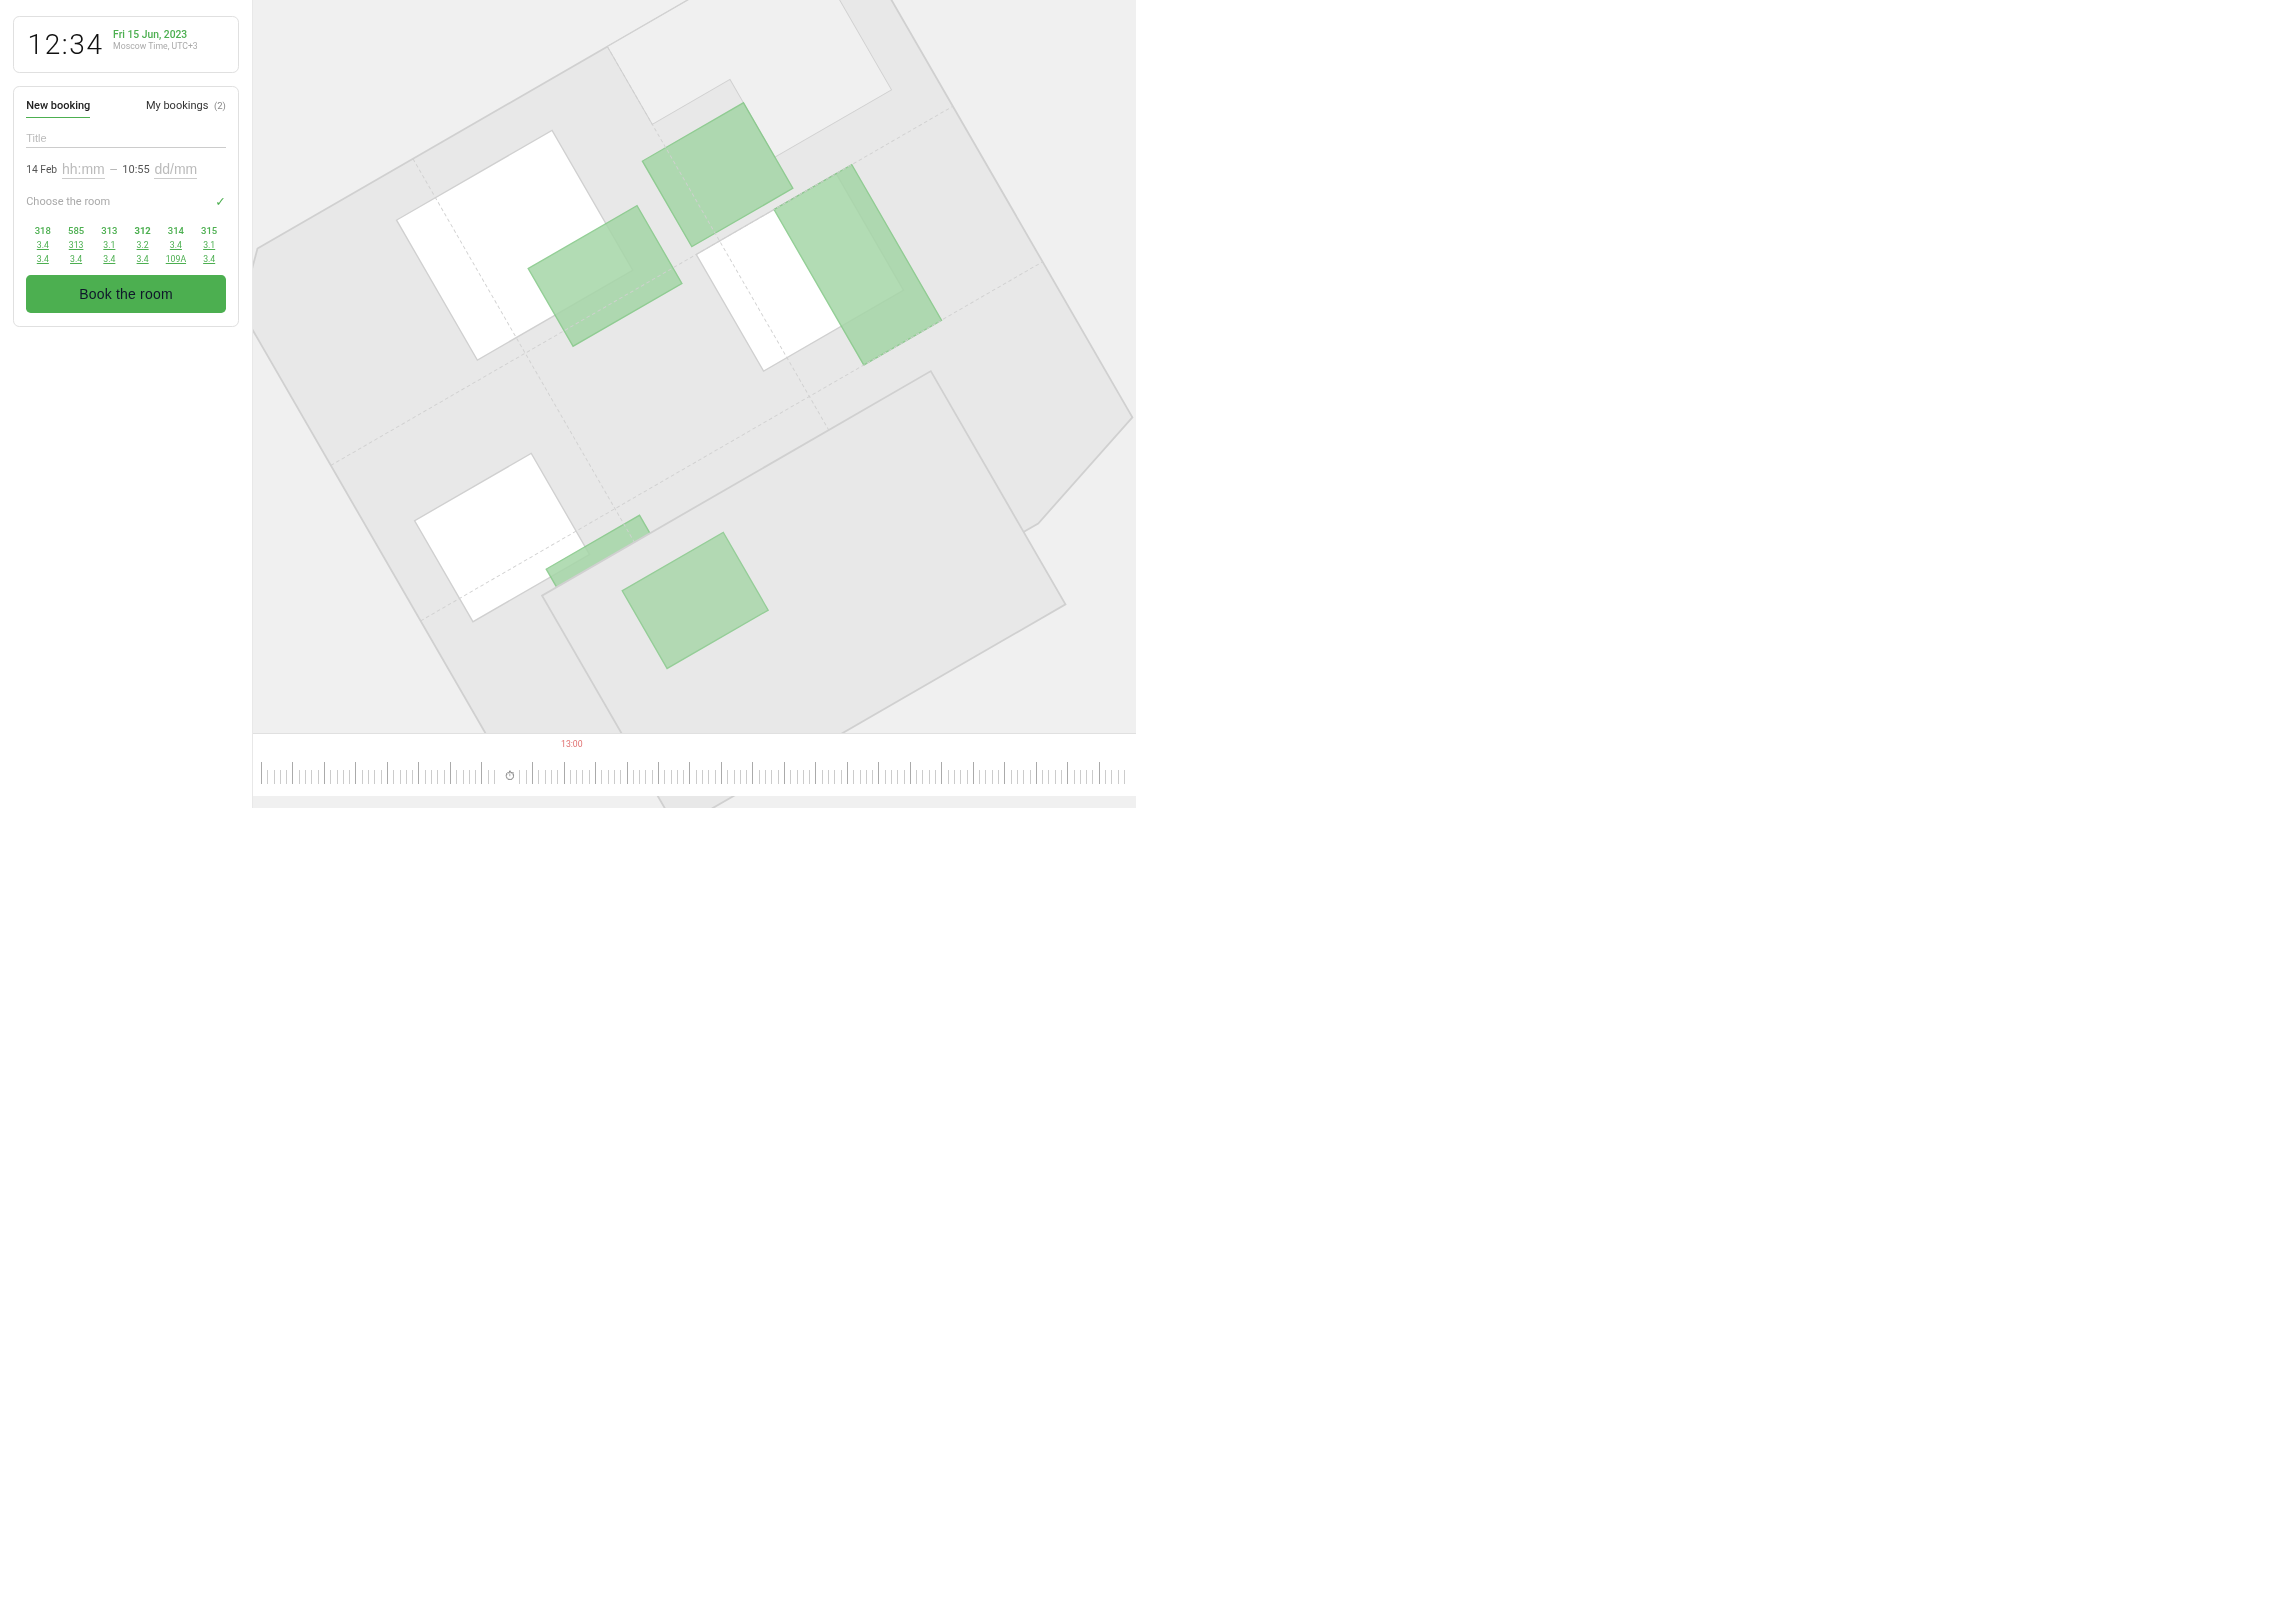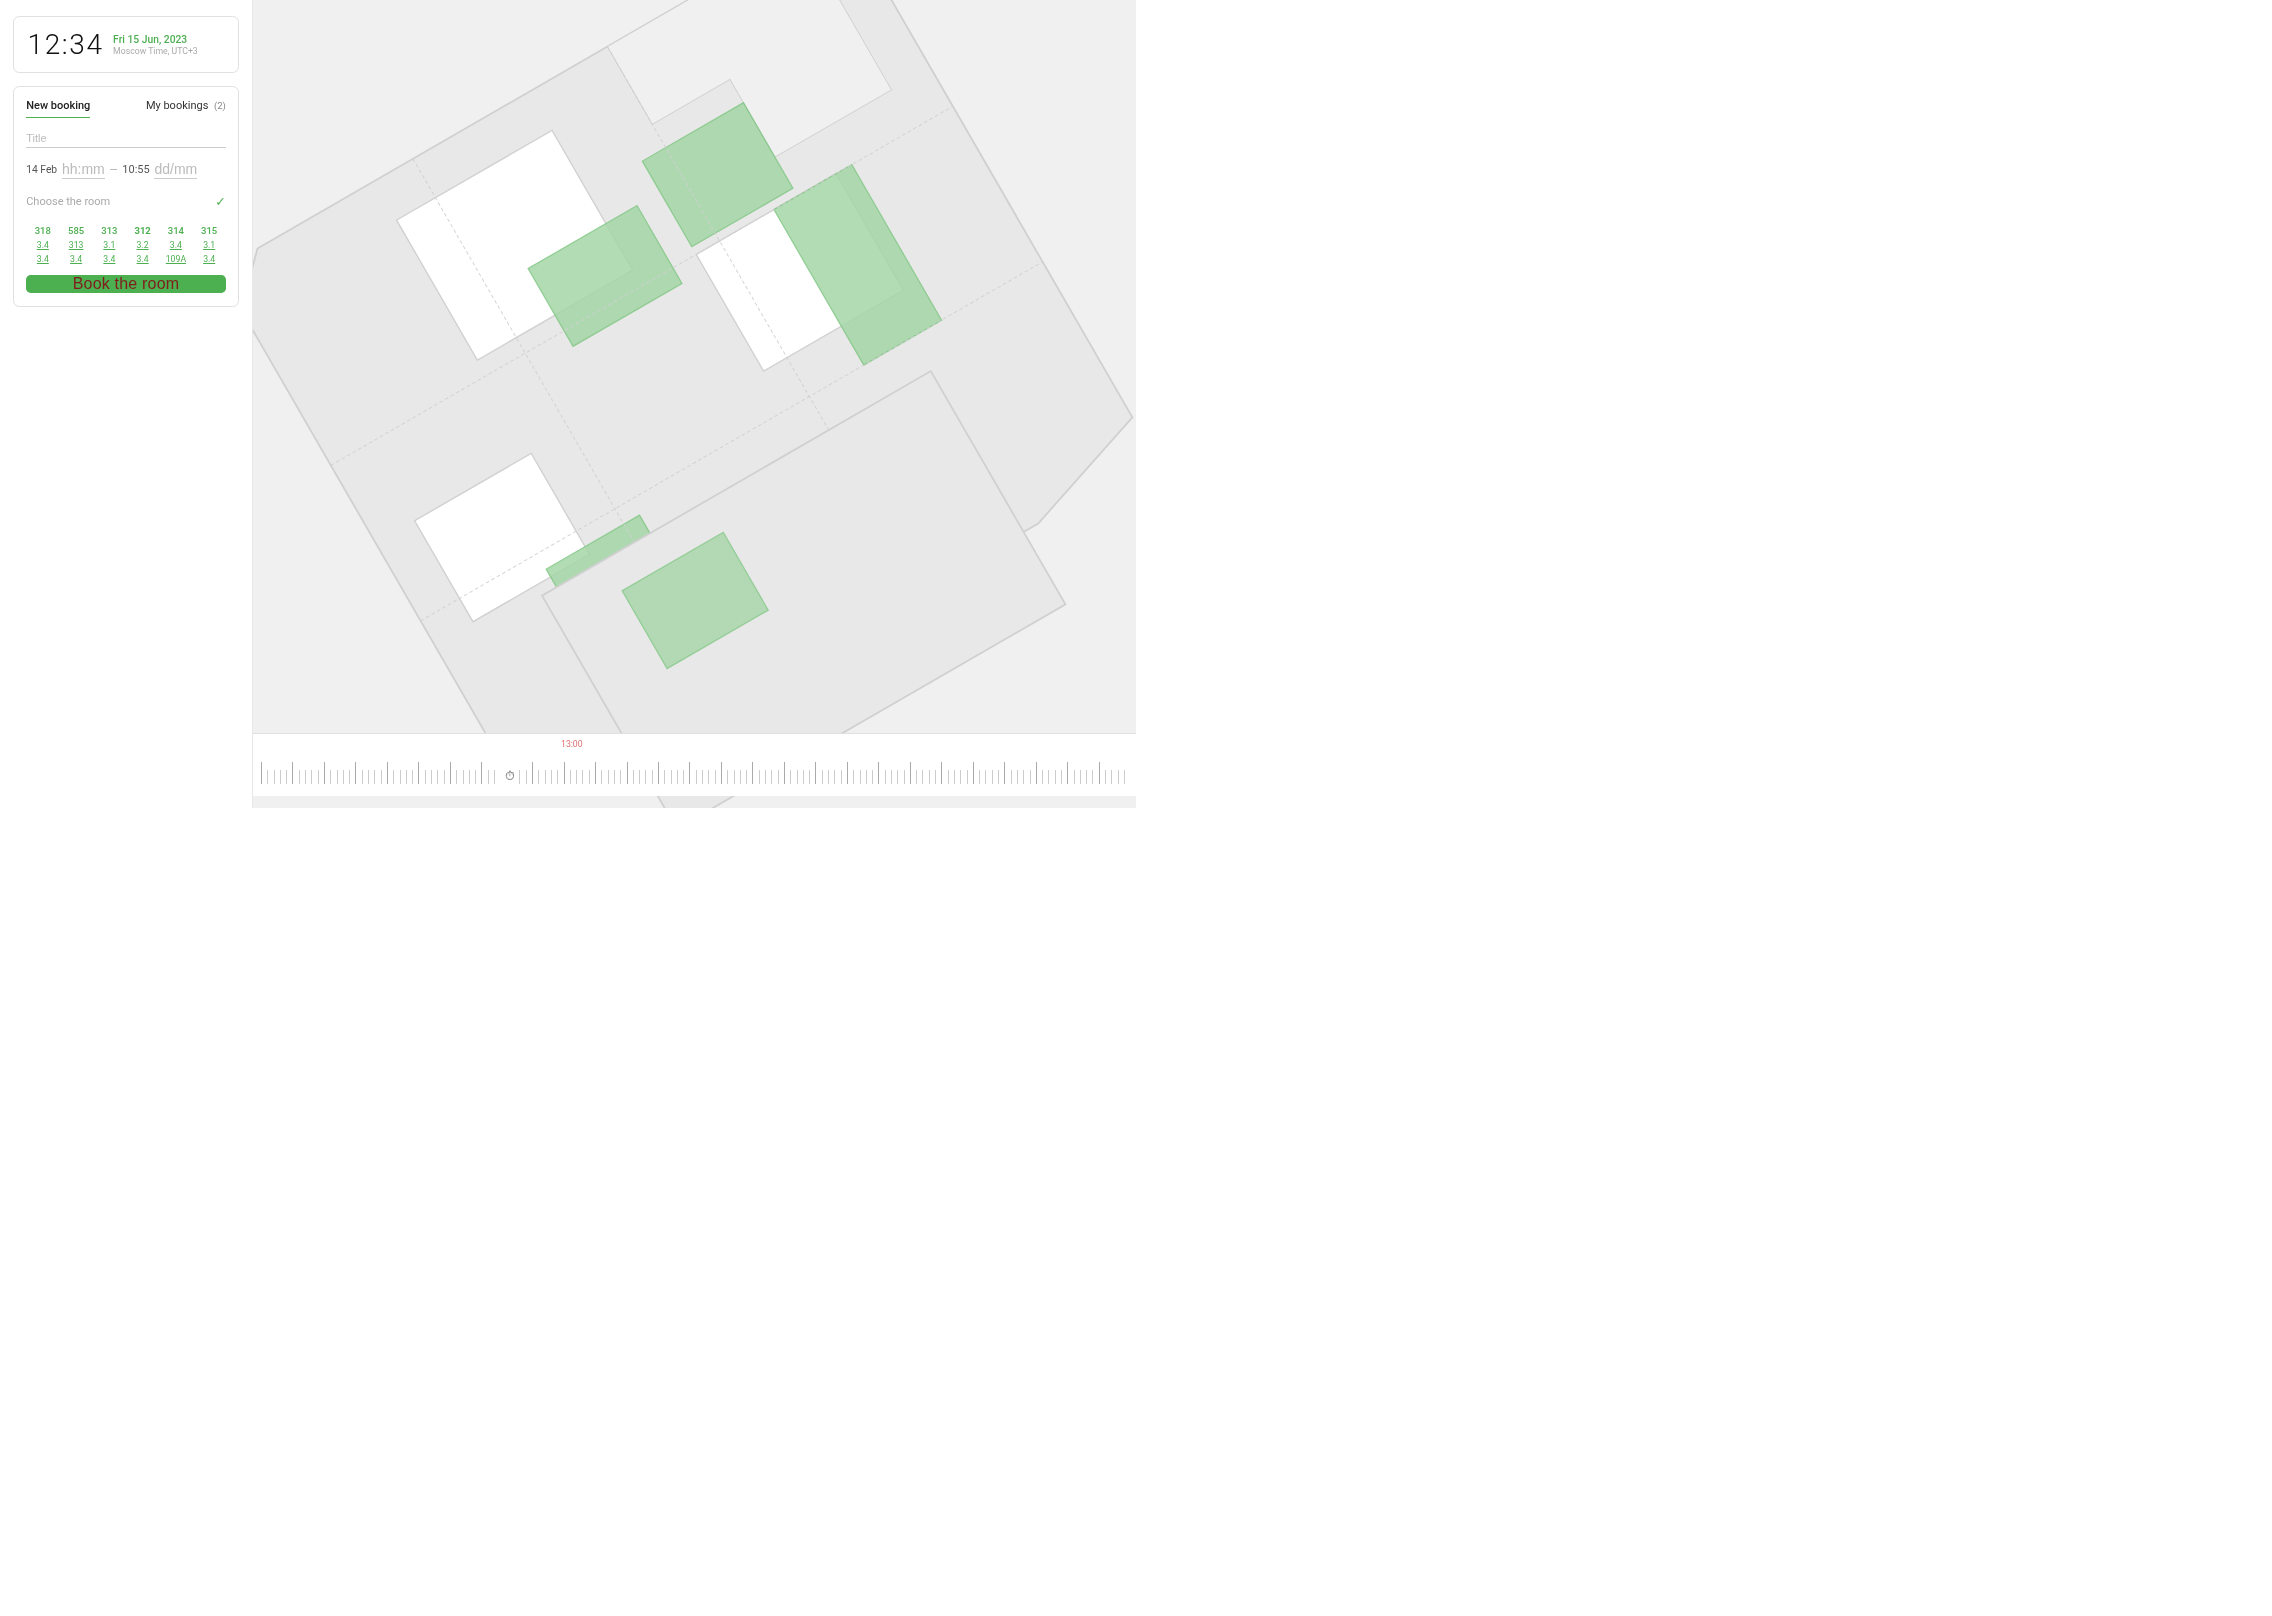--- a/index.html
+++ b/index.html
@@ -24,21 +24,20 @@
       border-right: 0.8px solid #e8e8e8;
     }
 
     
     .clock-card {
       background: #fff;
       border: 0.8px solid #e0e0e0;
       border-radius: 6.3px;
       padding: 11px 14px;
       display: flex;
-      align-items: center;
       gap: 9.5px;
     }
     .clock-time {
       font-size: 28px;
       font-weight: 300;
       letter-spacing: 1.6px;
       color: #111;
     }
     .clock-date {
       display: flex;
@@ -173,24 +172,25 @@
     .room-rating {
       font-size: 8.7px;
       color: #4caf50;
       padding: 0.8px;
       text-decoration: underline;
     }
 
     
     .book-btn {
       background: #4caf50;
-      color: #7f1d1d;
+      color: #0f172a;
       border: none;
       border-radius: 4.7px;
-      font-size: 16px;
+      padding: 11px;
+      font-size: 14px;
       font-weight: 500;
       cursor: pointer;
       width: 100%;
       letter-spacing: 0.2px;
     }
 
     
     .right-panel {
       flex: 1;
       background: #f5f5f5;

